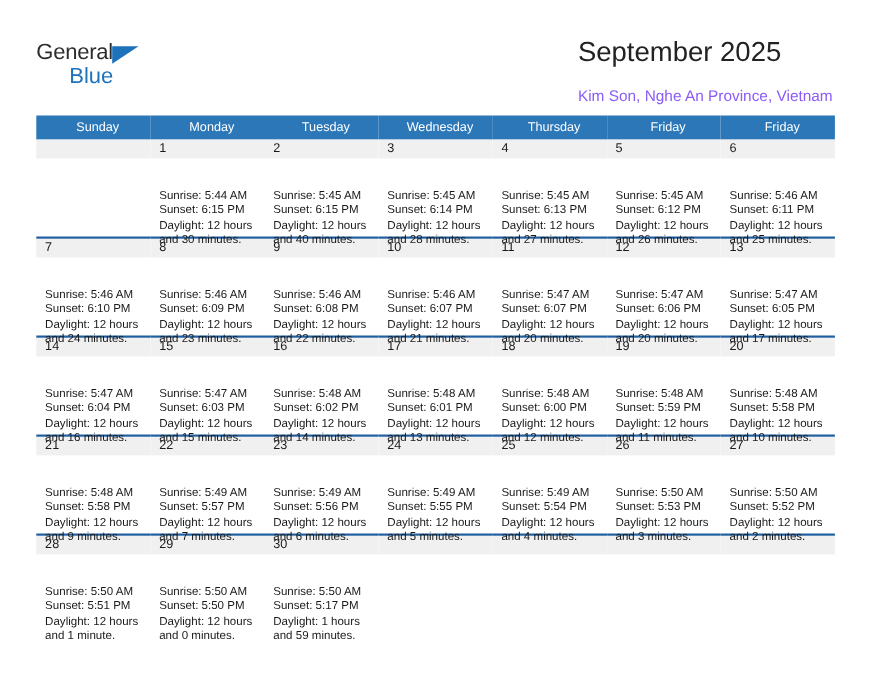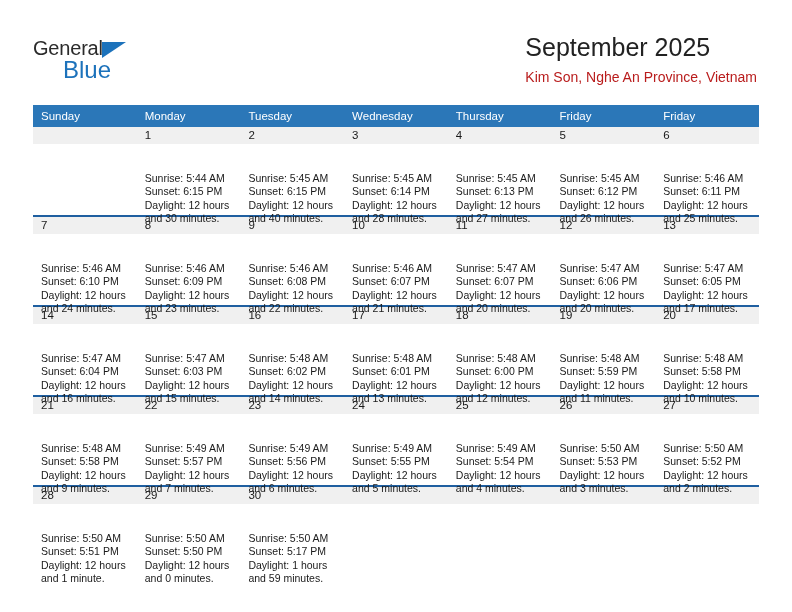--- a/index.html
+++ b/index.html
@@ -54,62 +54,62 @@
     top: 5px;
     width: 0;
     height: 0;
     border-left: 24px solid #1c72bb;
     border-bottom: 16px solid transparent;
   }
   .logo-blue {
     position: absolute;
     left: 30px;
     top: 21px;
-    font-size: 24px;
+    font-size: 20px;
     font-family: "Liberation Sans", sans-serif;
     color: #1c72bb;
     line-height: 23px;
   }
 
   .title-block {
     position: absolute;
     right: 35px;
     top: 32px;
     text-align: left;
   }
   .cal-title {
     font-size: 25px;
     color: #222222;
     line-height: 30px;
     white-space: nowrap;
   }
   .cal-subtitle {
-    margin-top: 6px;
+    margin-top: 16px;
     font-size: 14px;
-    color: #b91c1c;
+    color: #8b5cf6;
     line-height: 18px;
     white-space: nowrap;
   }
 
   
   .calendar {
     position: absolute;
     left: 33px;
     top: 105px;
     width: 726px;
     border-collapse: collapse;
     table-layout: fixed;
   }
 
   .calendar th {
     background: #2b77b8;
     color: #ffffff;
     font-size: 11.5px;
     font-weight: normal;
-    text-align: left;
+    text-align: center;
     padding: 5px 0 5px 8px;
     height: 19px;
     box-sizing: border-box;
     vertical-align: middle;
   }
 
   .calendar td {
     width: 103.71px;
     padding: 0;
     vertical-align: top;

